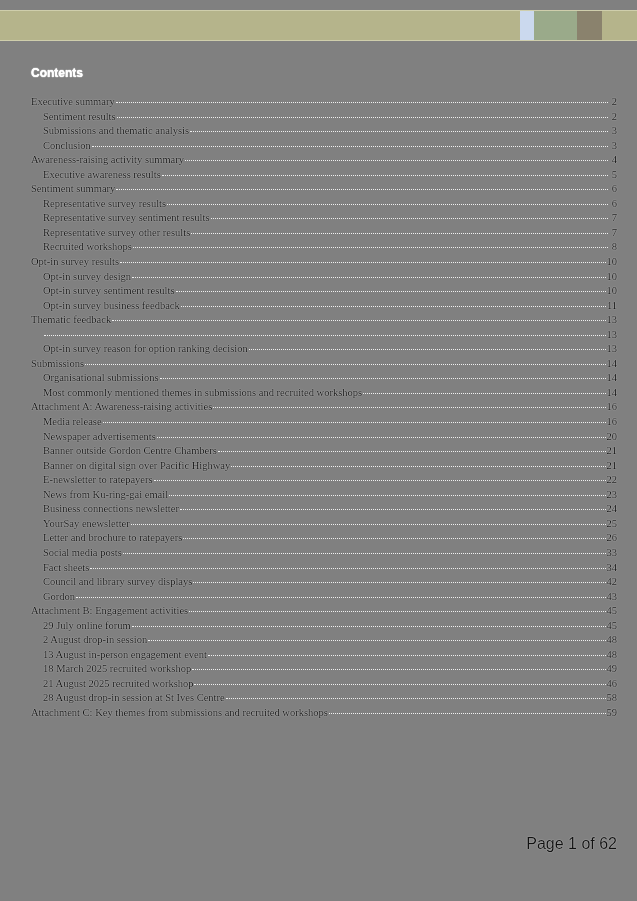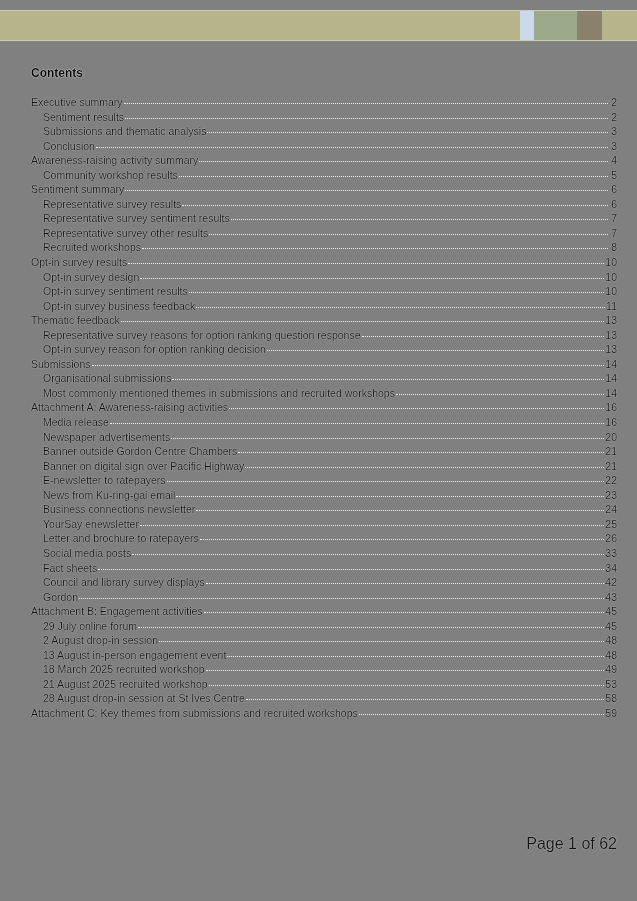--- a/index.html
+++ b/index.html
@@ -26,38 +26,39 @@
       border-bottom: 1px solid #cfceac;
       box-sizing: border-box;
     }
     .header-seg { height: 100%; }
     .title {
       position: absolute;
       left: 31px;
       top: 66px;
       font-size: 12px;
       font-weight: bold;
-      color: #000000;
+      color: #ffffff;
       text-shadow: 0 0 1px #fff, 0 0 1px #fff;
     }
     .toc {
       position: absolute;
       left: 31px;
       top: 95px;
       width: 586px;
     }
     .toc-row {
       display: flex;
       align-items: baseline;
       height: 14.55px;
       font-size: 10.5px;
       line-height: 14.55px;
       white-space: nowrap;
       color: #111;
       text-shadow: 0 0 1px #fff;
+      font-family: Liberation Serif, serif;
     }
     .toc-row.level-2 { padding-left: 12px; justify-content: center; }
     .toc-label { flex: 0 0 auto; }
     .toc-leader {
       flex: 1 1 auto;
       border-bottom: 1px dotted #f0f0f0;
       margin: 0 1px;
       height: 0;
       position: relative;
       top: -2px;
@@ -109,21 +110,21 @@
       <span class="toc-label">Conclusion</span>
       <span class="toc-leader"></span>
       <span class="toc-page">3</span>
     </div>
     <div class="toc-row level-1">
       <span class="toc-label">Awareness-raising activity summary</span>
       <span class="toc-leader"></span>
       <span class="toc-page">4</span>
     </div>
     <div class="toc-row level-2">
-      <span class="toc-label">Community workshop results</span>
+      <span class="toc-label">Executive awareness results</span>
       <span class="toc-leader"></span>
       <span class="toc-page">5</span>
     </div>
     <div class="toc-row level-1">
       <span class="toc-label">Sentiment summary</span>
       <span class="toc-leader"></span>
       <span class="toc-page">6</span>
     </div>
     <div class="toc-row level-2">
       <span class="toc-label">Representative survey results</span>
@@ -164,21 +165,20 @@
       <span class="toc-label">Opt-in survey business feedback</span>
       <span class="toc-leader"></span>
       <span class="toc-page">11</span>
     </div>
     <div class="toc-row level-1">
       <span class="toc-label">Thematic feedback</span>
       <span class="toc-leader"></span>
       <span class="toc-page">13</span>
     </div>
     <div class="toc-row level-2">
-      <span class="toc-label">Representative survey reasons for option ranking question response</span>
       <span class="toc-leader"></span>
       <span class="toc-page">13</span>
     </div>
     <div class="toc-row level-2">
       <span class="toc-label">Opt-in survey reason for option ranking decision</span>
       <span class="toc-leader"></span>
       <span class="toc-page">13</span>
     </div>
     <div class="toc-row level-1">
       <span class="toc-label">Submissions</span>
@@ -286,21 +286,21 @@
       <span class="toc-page">48</span>
     </div>
     <div class="toc-row level-2">
       <span class="toc-label">18 March 2025 recruited workshop</span>
       <span class="toc-leader"></span>
       <span class="toc-page">49</span>
     </div>
     <div class="toc-row level-2">
       <span class="toc-label">21 August 2025 recruited workshop</span>
       <span class="toc-leader"></span>
-      <span class="toc-page">53</span>
+      <span class="toc-page">46</span>
     </div>
     <div class="toc-row level-2">
       <span class="toc-label">28 August drop-in session at St Ives Centre</span>
       <span class="toc-leader"></span>
       <span class="toc-page">58</span>
     </div>
     <div class="toc-row level-1">
       <span class="toc-label">Attachment C: Key themes from submissions and recruited workshops</span>
       <span class="toc-leader"></span>
       <span class="toc-page">59</span>

